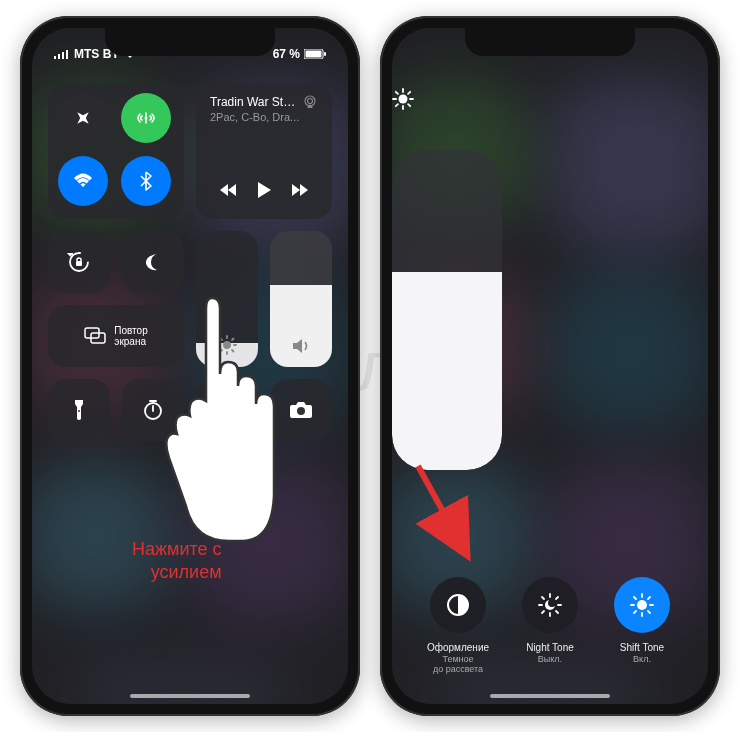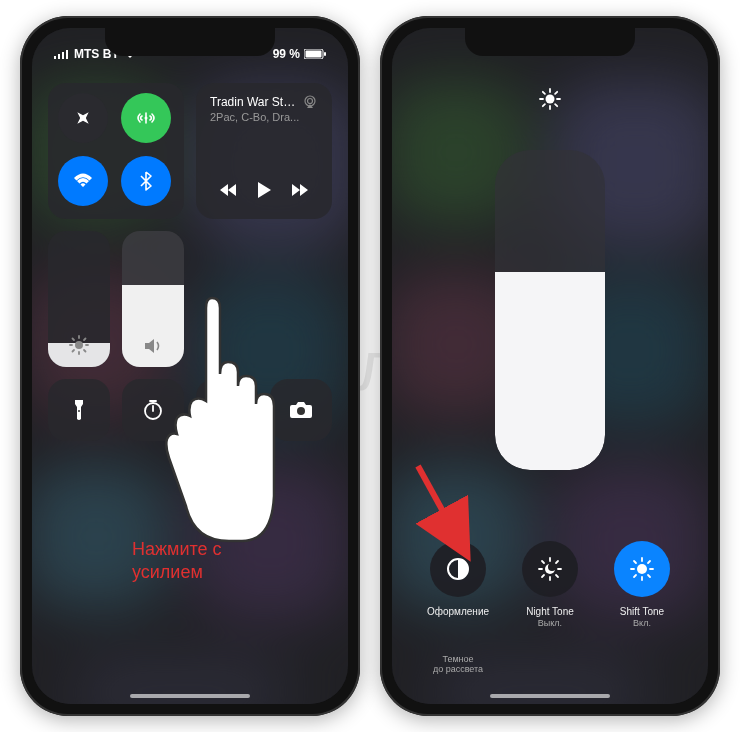--- a/index.html
+++ b/index.html
@@ -139,33 +139,32 @@
   .hand {
     position: absolute;
     z-index: 60;
     pointer-events: none;
   }
   .instruction-text {
     position: absolute;
     color: #e03030;
     font-size: 18px;
     font-weight: 500;
-    text-align: left;
+    text-align: right;
     z-index: 40;
     line-height: 1.3;
   }
 
   
   .brightness-panel {
     position:absolute;
     inset:0;
     z-index:20;
     display:flex;
     flex-direction:column;
-    align-items:center;
   }
   .sun-top {
     margin-top: 60px;
     color: #fff;
     font-size: 18px;
   }
   .big-slider {
     margin-top: 40px;
     width: 110px;
     height: 320px;
@@ -244,21 +243,21 @@
             <rect x="4" y="5" width="2" height="5" fill="#fff"></rect>
             <rect x="8" y="3" width="2" height="7" fill="#fff"></rect>
             <rect x="12" y="1" width="2" height="9" fill="#fff"></rect>
           </svg>
         <span>MTS BY</span>
         <svg width="14" height="10" viewBox="0 0 14 10">
             <path d="M7 9 L5 7 Q7 5 9 7 Z M3 5 Q7 1 11 5 L9.5 6.5 Q7 4 4.5 6.5 Z M1 3 Q7 -3 13 3 L11.5 4.5 Q7 0 2.5 4.5 Z" fill="#fff"></path>
           </svg>
       </div>
       <div class="status-right">
-        <span>99 %</span>
+        <span>67 %</span>
         <svg width="22" height="10" viewBox="0 0 22 10">
             <rect x="0" y="0" width="19" height="10" rx="2" fill="none" stroke="#fff" stroke-width="1"></rect>
             <rect x="1.5" y="1.5" width="16" height="7" rx="1" fill="#fff"></rect>
             <rect x="20" y="3" width="2" height="4" rx="1" fill="#fff"></rect>
           </svg>
       </div>
     </div>
 
     <div class="cc">
 
@@ -308,20 +307,45 @@
                 <path d="M2 1 L15 9 L2 17 Z" fill="#fff"></path>
               </svg>
             <svg width="22" height="16" viewBox="0 0 22 16">
                 <path d="M4 2 L12 8 L4 14 Z M12 2 L20 8 L12 14 Z" fill="#fff"></path>
               </svg>
           </div>
         </div>
       </div>
 
       <div class="cc-row">
+        <div style="display:flex; flex-direction:column; gap:12px;">
+          <div style="display:flex; gap:12px;">
+            <div class="tile tile-half">
+              <svg width="24" height="24" viewBox="0 0 24 24">
+                  <circle cx="12" cy="12" r="9" fill="none" stroke="#fff" stroke-width="1.8" stroke-dasharray="44 12"></circle>
+                  <path d="M4 6 L2 4 L6 4" stroke="#fff" stroke-width="1.8" fill="none"></path>
+                  <rect x="9" y="11" width="6" height="5" rx="1" fill="#fff"></rect>
+                  <path d="M10 11 L10 9 Q12 7 14 9 L14 11" stroke="#fff" stroke-width="1.5" fill="none"></path>
+                </svg>
+            </div>
+            <div class="tile tile-half">
+              <svg width="20" height="20" viewBox="0 0 20 20">
+                  <path d="M14 2 Q8 4 8 10 Q8 16 14 18 Q6 19 3 12 Q2 4 14 2 Z" fill="#fff"></path>
+                </svg>
+            </div>
+          </div>
+          <div class="tile tile-wide screen-mirror">
+            <svg width="22" height="18" viewBox="0 0 22 18">
+                <rect x="1" y="1" width="14" height="10" rx="2" fill="none" stroke="#fff" stroke-width="1.5"></rect>
+                <rect x="7" y="6" width="14" height="10" rx="2" fill="none" stroke="#fff" stroke-width="1.5"></rect>
+              </svg>
+            <span style="white-space:pre-line;">Повтор
+экрана</span>
+          </div>
+        </div>
         <div class="tile tile-tall">
           <div class="slider-fill brightness-fill"></div>
           <div class="slider-icon">
             <svg width="20" height="20" viewBox="0 0 20 20">
                 <circle cx="10" cy="10" r="4" fill="#888"></circle>
                 <g stroke="#888" stroke-width="1.8" stroke-linecap="round">
                   <line x1="10" y1="1" x2="10" y2="3"></line>
                   <line x1="10" y1="17" x2="10" y2="19"></line>
                   <line x1="1" y1="10" x2="3" y2="10"></line>
                   <line x1="17" y1="10" x2="19" y2="10"></line>
@@ -437,21 +461,21 @@
       <div class="bottom-controls">
         <div class="bc-item">
           <div class="bc-circle bc-dark">
             <svg width="26" height="26" viewBox="0 0 26 26">
                 <circle cx="13" cy="13" r="10" fill="none" stroke="#fff" stroke-width="2"></circle>
                 <path d="M13 3 A10 10 0 0 1 13 23 Z" fill="#fff"></path>
               </svg>
           </div>
           <div>
             <div class="bc-label">Оформление</div>
-            <div class="bc-sublabel" style="white-space:pre-line;margin-top:36px;">Темное
+            <div class="bc-sublabel" style="white-space:pre-line;">Темное
 до рассвета</div>
           </div>
         </div>
         <div class="bc-item">
           <div class="bc-circle bc-dark">
             <svg width="26" height="26" viewBox="0 0 26 26">
                 <circle cx="13" cy="13" r="5" fill="#fff"></circle>
                 <g stroke="#fff" stroke-width="1.8" stroke-linecap="round">
                   <line x1="13" y1="2" x2="13" y2="5"></line>
                   <line x1="13" y1="21" x2="13" y2="24"></line>

